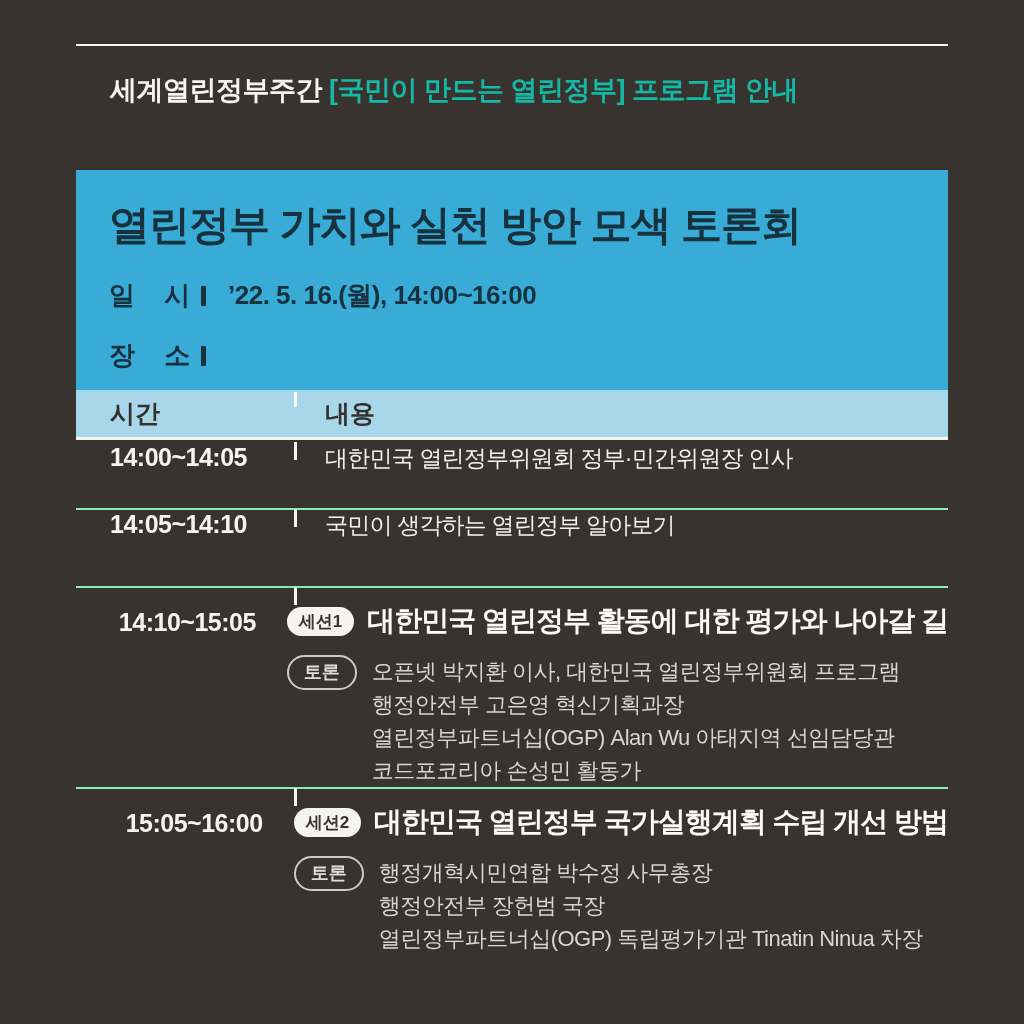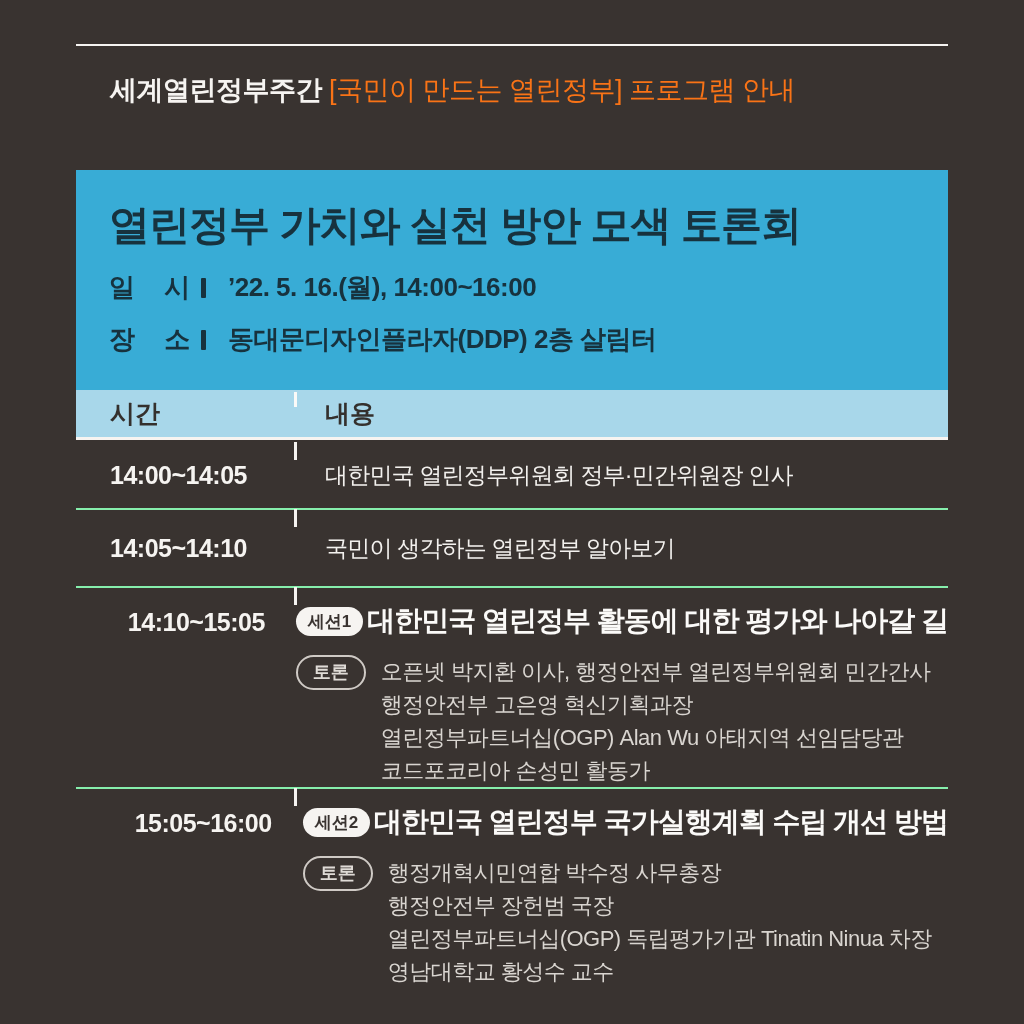--- a/index.html
+++ b/index.html
@@ -17,37 +17,37 @@
   .toprule {
     position:absolute; left:76px; top:44px;
     width:872px; height:2px; background:#f6f4f1;
   }
   .pagehead {
     position:absolute; left:110px; top:72px;
     font-size:27px; letter-spacing:-0.5px;
     color:#f6f4f1; white-space:nowrap;
   }
   .pagehead .strong { font-weight:bold; }
-  .pagehead .rest { font-weight:normal; color:#f97316; }
+  .pagehead .rest { font-weight:bold; color:#14b8a6; }
 
   
   .hero {
     position:absolute; left:76px; top:170px;
     width:872px; height:236px;
     background:#38acd6; color:#17323e;
     box-sizing:border-box;
     padding:28px 0 0 33px;
   }
   .hero-title {
     font-size:41px; font-weight:800; letter-spacing:-1px;
     white-space:nowrap;
   }
   .hero-meta {
     display:flex; align-items:center;
-    margin-top:17px;
+    margin-top:25px;
     font-size:26px; font-weight:bold;
   }
   .hero-meta .label {
     display:inline-block; width:92px;
     word-spacing:22px; white-space:nowrap;
   }
   .hero-meta .bar {
     width:5px; height:20px; background:#17323e;
     margin:0 22px 0 0; border-radius:1px;
   }
@@ -71,38 +71,38 @@
   .band .content-col { flex:1; padding-left:31px; }
 
   
   .rows { position:absolute; left:76px; top:443px; width:872px; }
   .row { position:relative; display:flex; }
   .row::before {
     content:""; position:absolute; left:218px; top:-1px;
     width:3px; height:18px; background:#f6f4f1;
   }
   .row + .row { border-top:2px solid #86efac; }
-  .row-simple { align-items:center; }
+  .row-simple { align-items:flex-start; }
   .r1 { height:65px; }
   .r2 { height:76px; }
   .r3 { height:199px; }
   .r4 { height:237px; }
   .col-time {
     width:218px; box-sizing:border-box; padding-left:34px;
     font-weight:bold; font-size:25px; letter-spacing:-0.5px;
     color:#f6f4f1; white-space:nowrap;
   }
   .row-session .col-time { padding-top:20px;text-align:right; }
   .col-content { flex:1; padding-left:31px; box-sizing:border-box; }
   .row-simple .col-content {
     font-size:23px; letter-spacing:-0.8px; color:#f3f1ee; white-space:nowrap;
   }
   .row-session .col-content { padding-top:14px; }
 
-  .sess-line { display:flex; align-items:center; gap:4px; }
+  .sess-line { display:flex; align-items:center; gap:13px; }
   .badge-session {
     background:#f6f4f1; color:#393330;
     font-size:17px; font-weight:bold;
     padding:6px 12px; border-radius:17px;
     white-space:nowrap; line-height:1;
   }
   .sess-title {
     font-size:28px; font-weight:bold; letter-spacing:-1px;
     color:#fbfaf8; white-space:nowrap;
   }
@@ -134,21 +134,20 @@
   <div class="hero">
     <div class="hero-title">열린정부 가치와 실천 방안 모색 토론회</div>
     <div class="hero-meta">
       <span class="label">일 시</span>
       <span class="bar"></span>
       <span class="value">’22. 5. 16.(월), 14:00~16:00</span>
     </div>
     <div class="hero-meta">
       <span class="label">장 소</span>
       <span class="bar"></span>
-      <span class="value">동대문디자인플라자(DDP) 2층 살림터</span>
     </div>
   </div>
 
   <div class="band">
     <div class="time-col">시간</div>
     <div class="content-col">내용</div>
   </div>
 
   <div class="rows">
 
@@ -165,21 +164,21 @@
     <div class="row row-session r3">
       <div class="col-time">14:10~15:05</div>
       <div class="col-content">
         <div class="sess-line">
           <span class="badge-session">세션1</span>
           <span class="sess-title">대한민국 열린정부 활동에 대한 평가와 나아갈 길</span>
         </div>
         <div class="disc">
           <span class="badge-disc">토론</span>
           <div class="panel-lines">
-            <div>오픈넷 박지환 이사, 행정안전부 열린정부위원회 민간간사</div>
+            <div>오픈넷 박지환 이사, 대한민국 열린정부위원회 프로그램</div>
             <div>행정안전부 고은영 혁신기획과장</div>
             <div>열린정부파트너십(OGP) Alan Wu 아태지역 선임담당관</div>
             <div>코드포코리아 손성민 활동가</div>
           </div>
         </div>
       </div>
     </div>
 
     <div class="row row-session r4">
       <div class="col-time">15:05~16:00</div>
@@ -187,20 +186,19 @@
         <div class="sess-line">
           <span class="badge-session">세션2</span>
           <span class="sess-title">대한민국 열린정부 국가실행계획 수립 개선 방법</span>
         </div>
         <div class="disc">
           <span class="badge-disc">토론</span>
           <div class="panel-lines">
             <div>행정개혁시민연합 박수정 사무총장</div>
             <div>행정안전부 장헌범 국장</div>
             <div>열린정부파트너십(OGP) 독립평가기관 Tinatin Ninua 차장</div>
-            <div>영남대학교 황성수 교수</div>
           </div>
         </div>
       </div>
     </div>
 
   </div>
 </div>
 
 </body></html>

